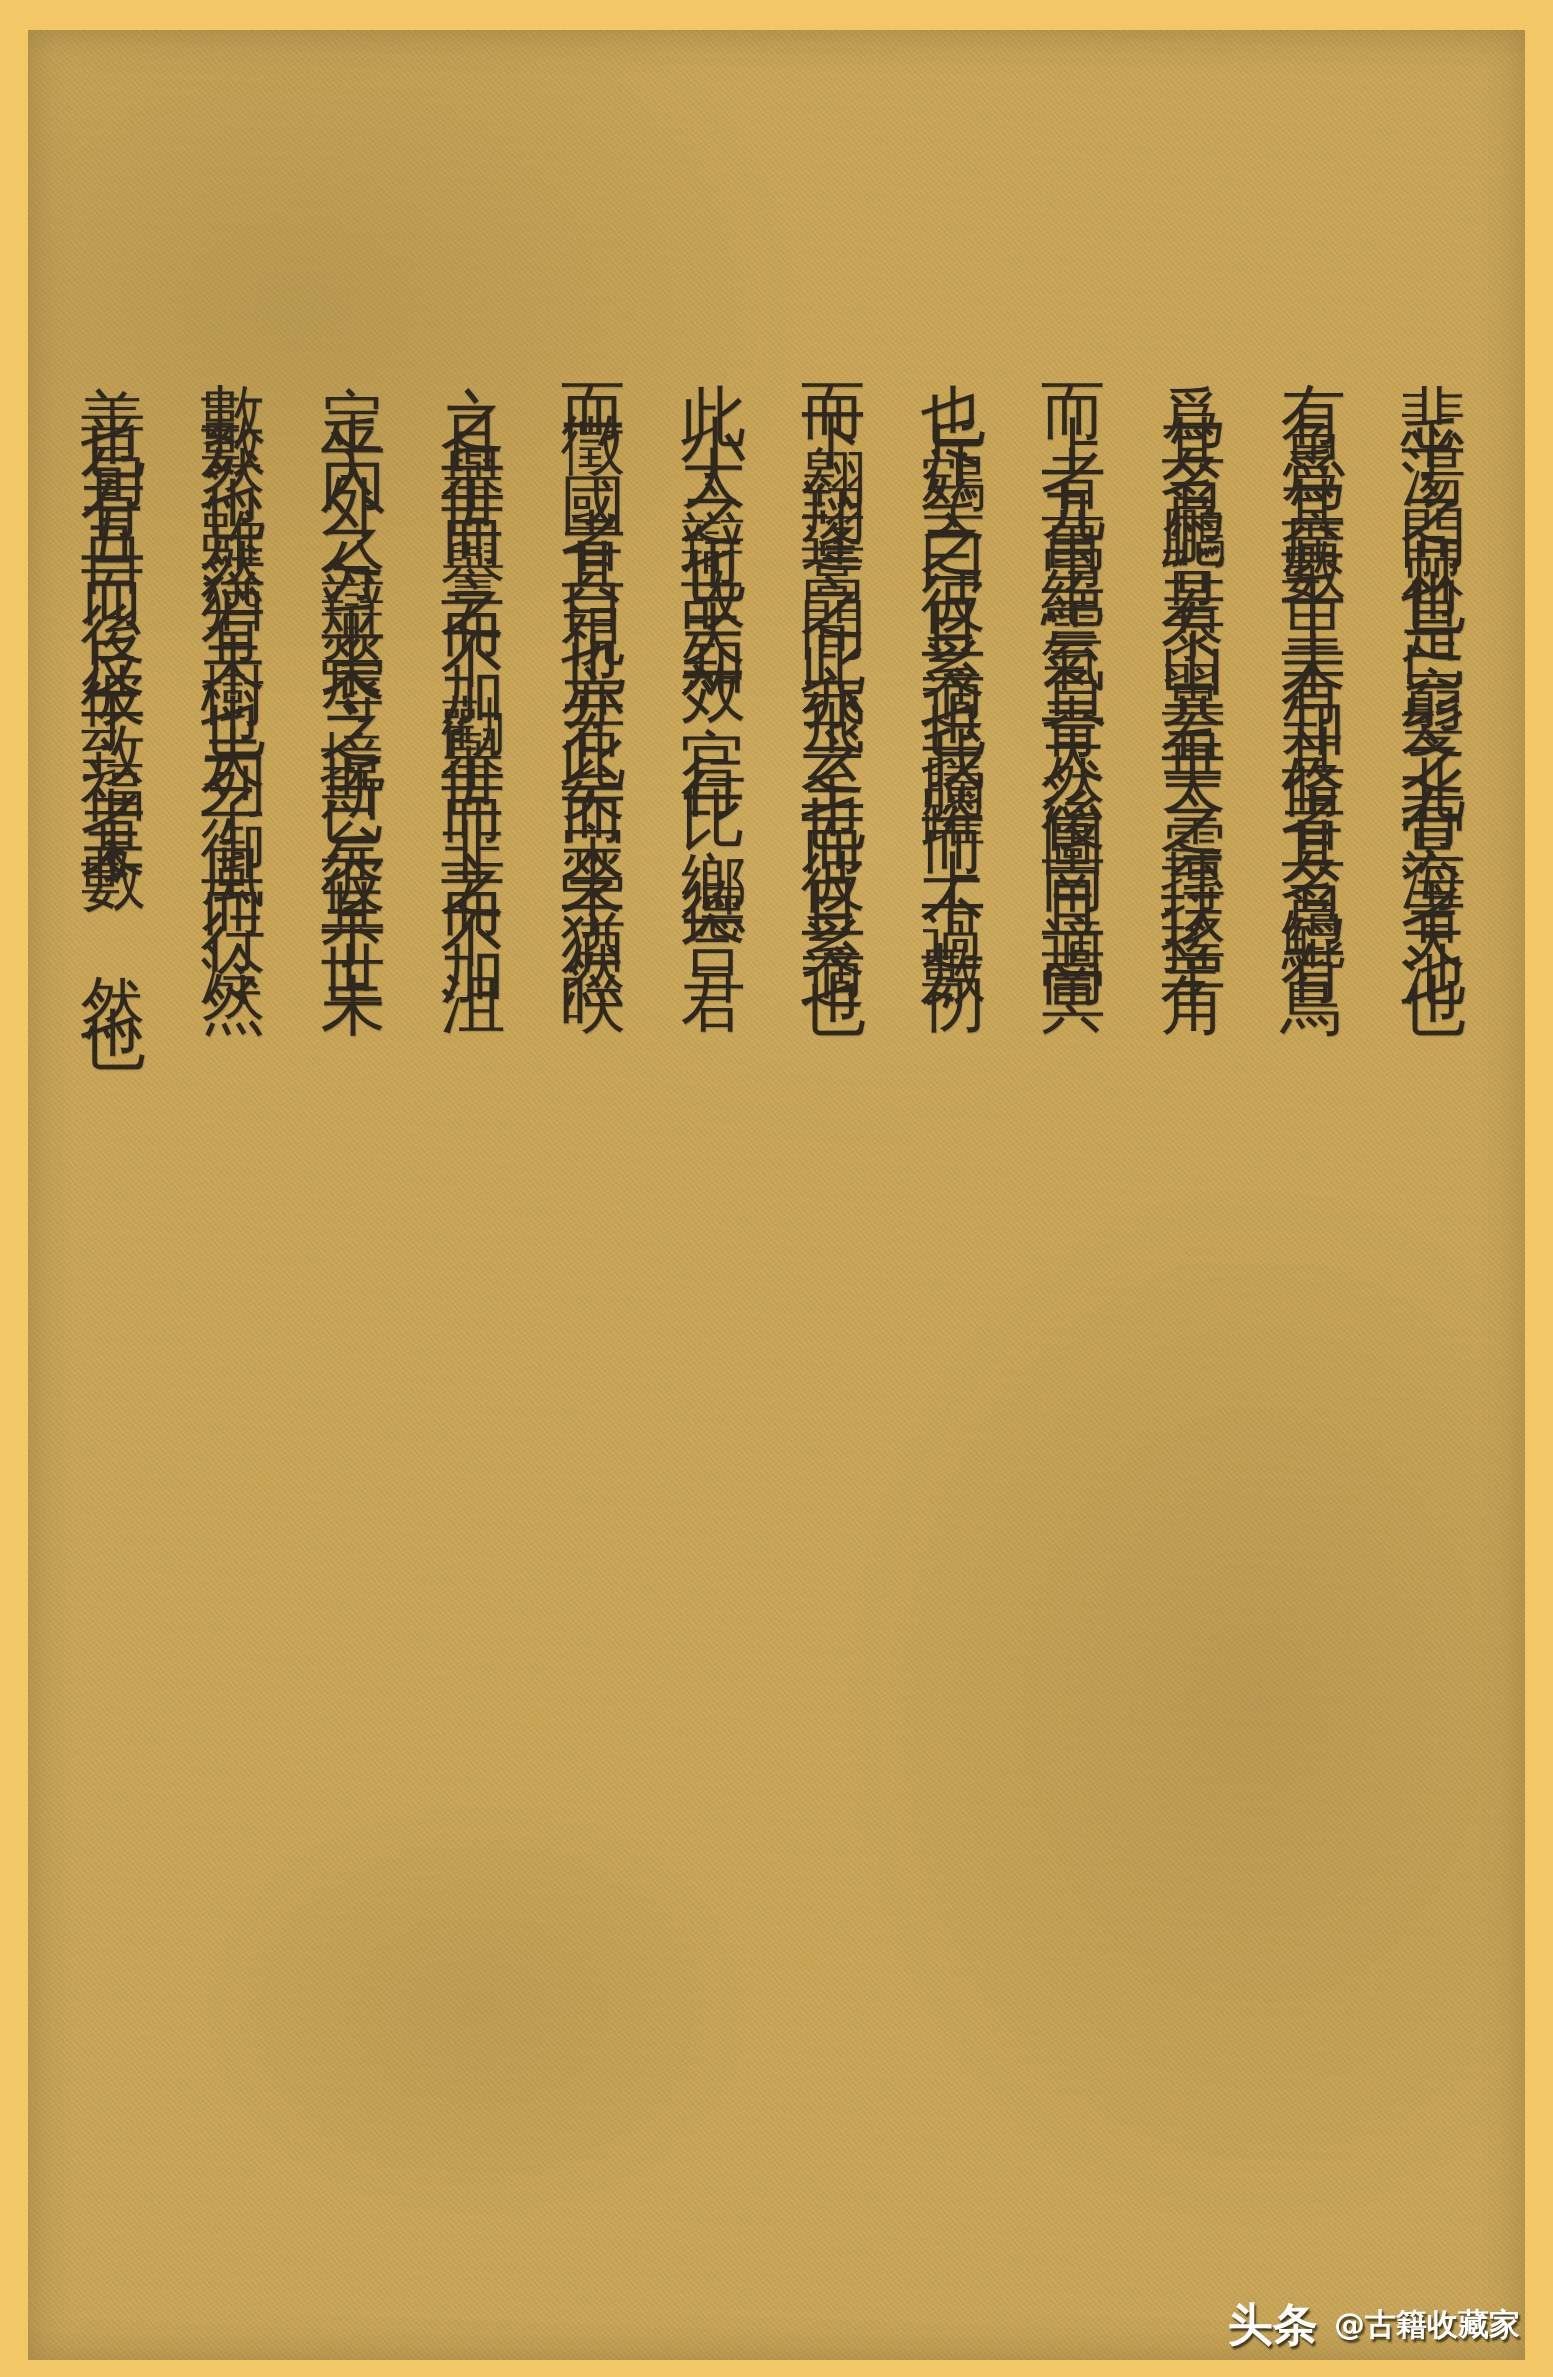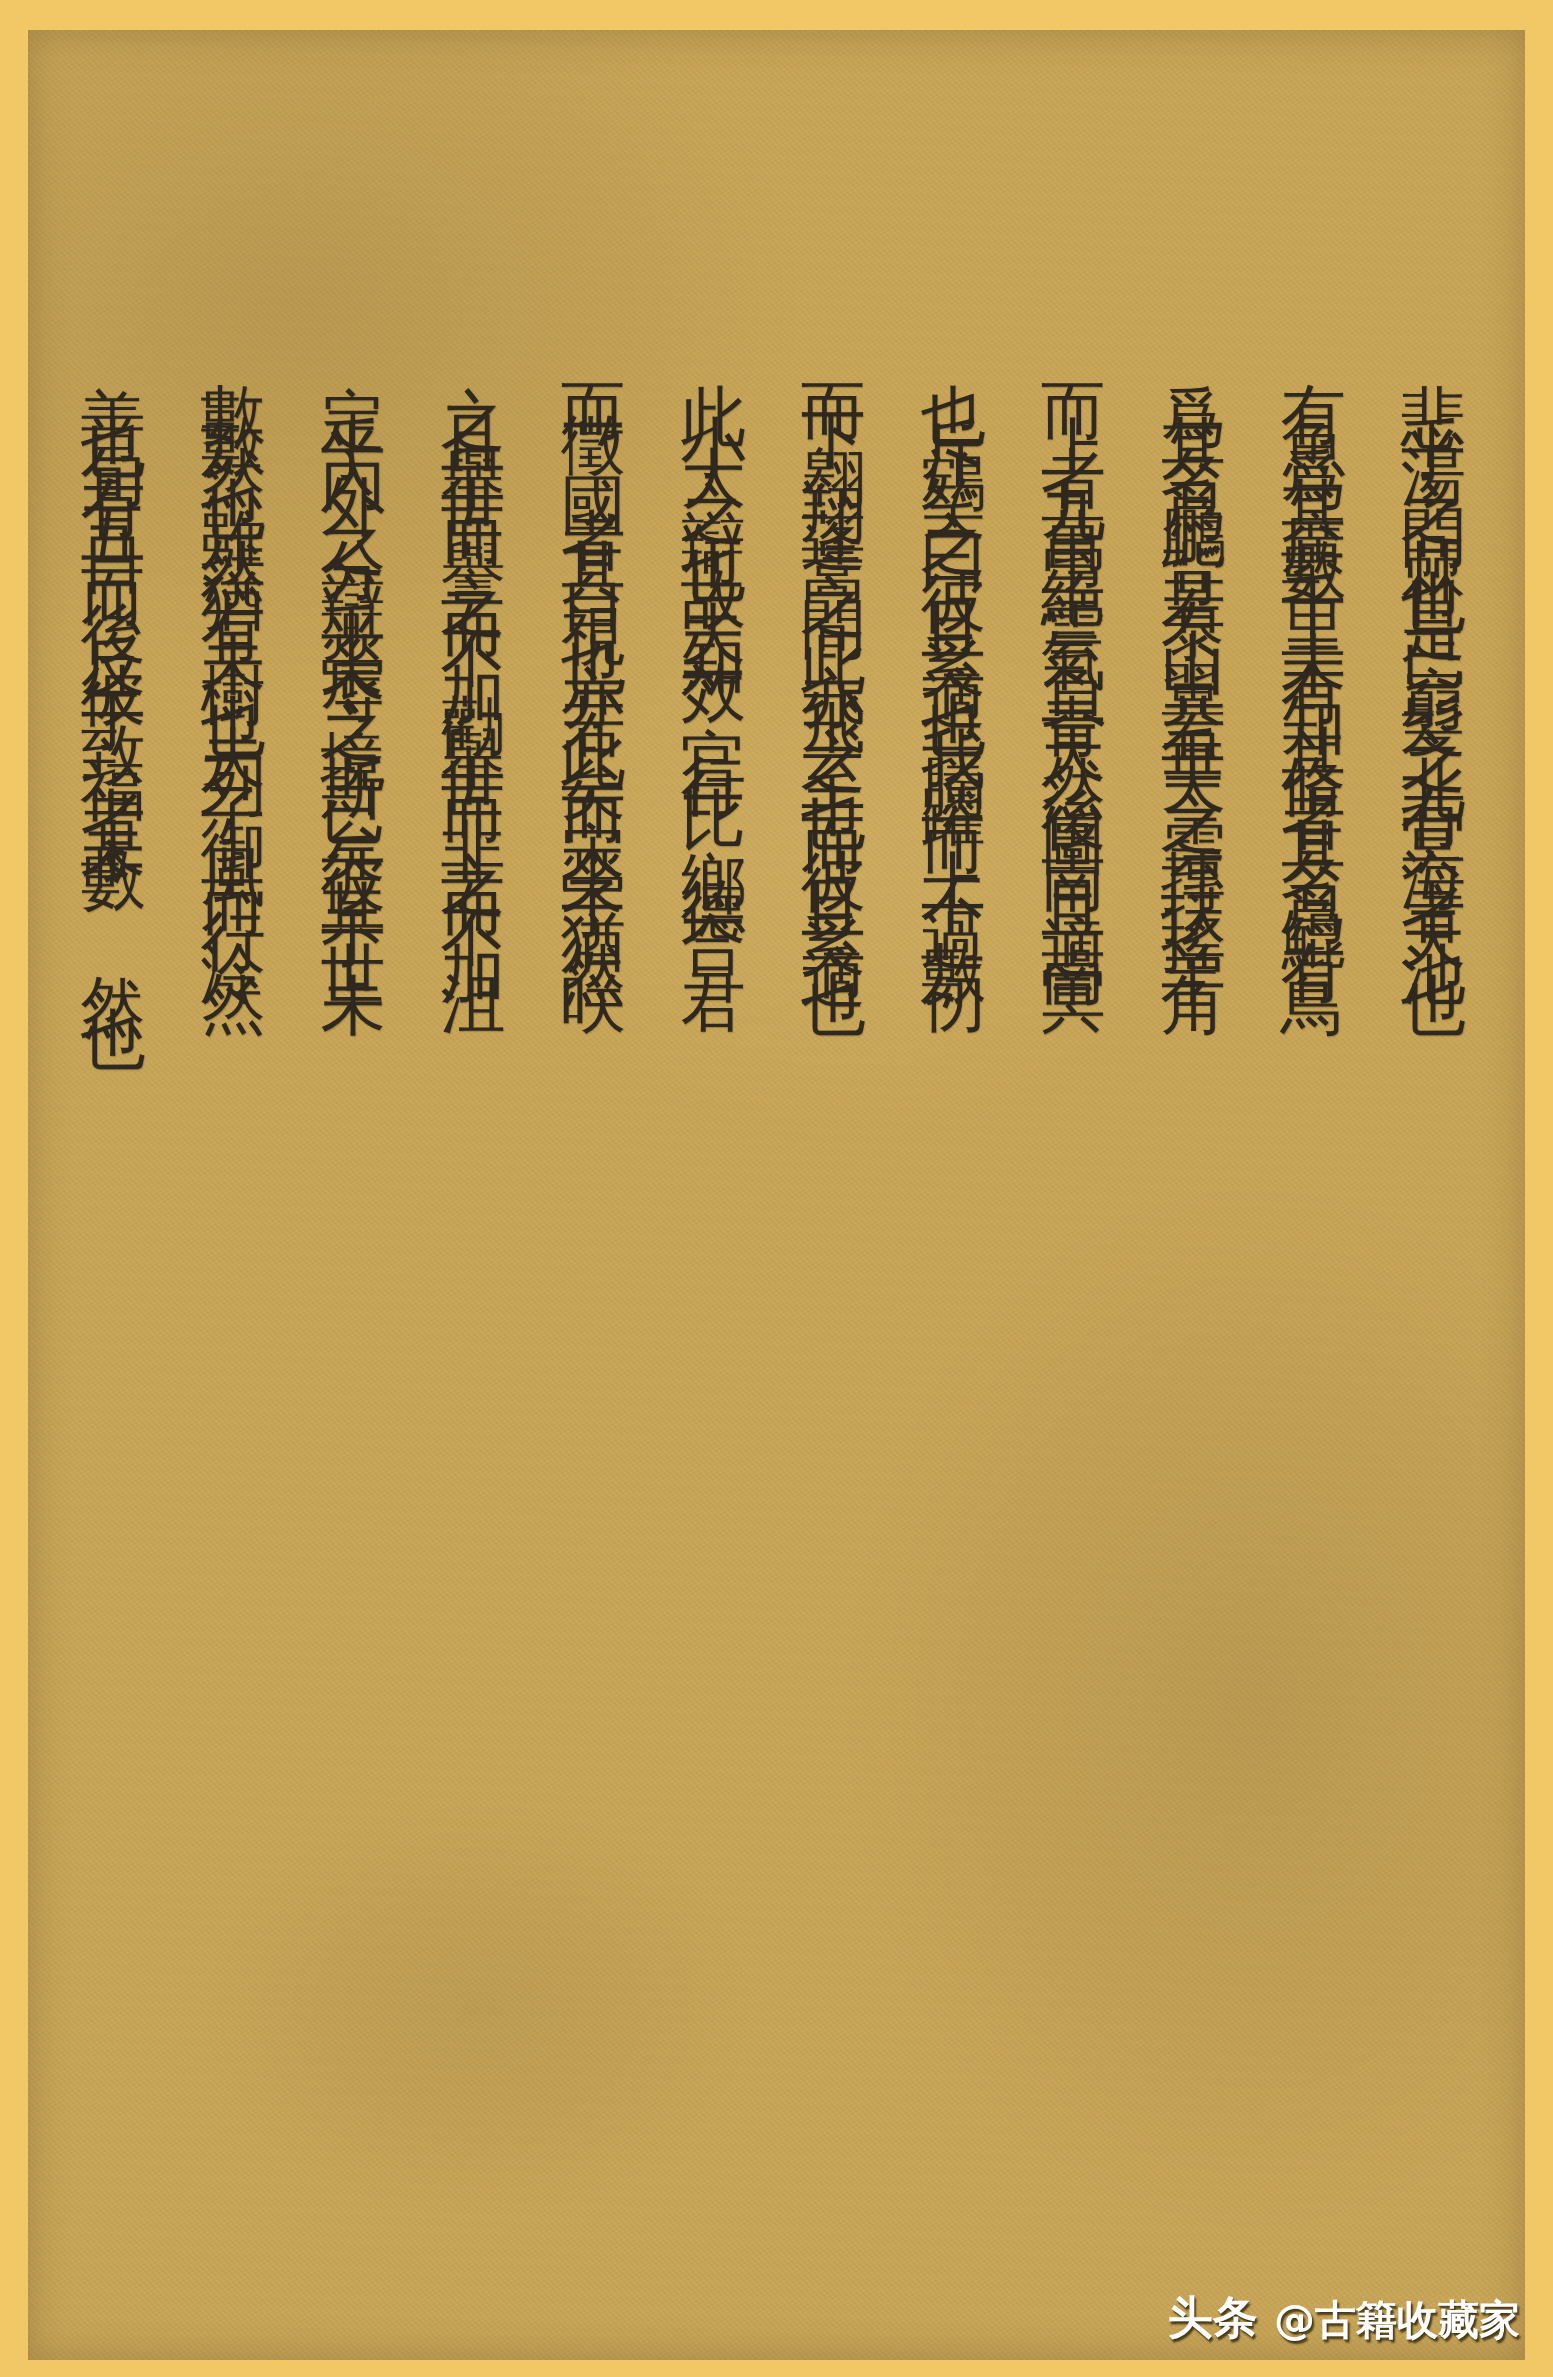--- a/index.html
+++ b/index.html
@@ -47,35 +47,35 @@
     line-height: 1;
     letter-spacing: 31px;
     color: #2e281f;
     text-shadow: 0.6px 0.6px 1.3px rgba(42, 32, 12, 0.28);
     white-space: nowrap;
     height: 100%;
   }
   .watermark {
     position: absolute;
     right: 33px;
-    bottom: 29px;
+    bottom: 22px;
     display: flex;
-    align-items: flex-end;
+    align-items: center;
     gap: 16.3px;
     color: #ffffff;
     font-family: "DejaVu Sans", "Liberation Sans", sans-serif;
     text-shadow: 1.9px 2.5px 1.9px rgba(58, 46, 16, 0.85), 0.6px 0.6px 0 rgba(58, 46, 16, 0.6);
     margin-left: 48px;
   }
   .watermark .brand {
     font-size: 45px;
     font-weight: 700;
   }
   .watermark .handle {
-    font-size: 41px;
+    font-size: 31px;
     font-weight: 700;
   }
 </style>
 </head>
 <body>
 
 <div class="paper">
   <div class="columns">
     <div class="col">悲乎湯之問棘也是已窮髮之北有冥海者天池也</div>
     <div class="col">有魚爲其廣數千里未有知其脩者其名爲鯤有鳥</div>

